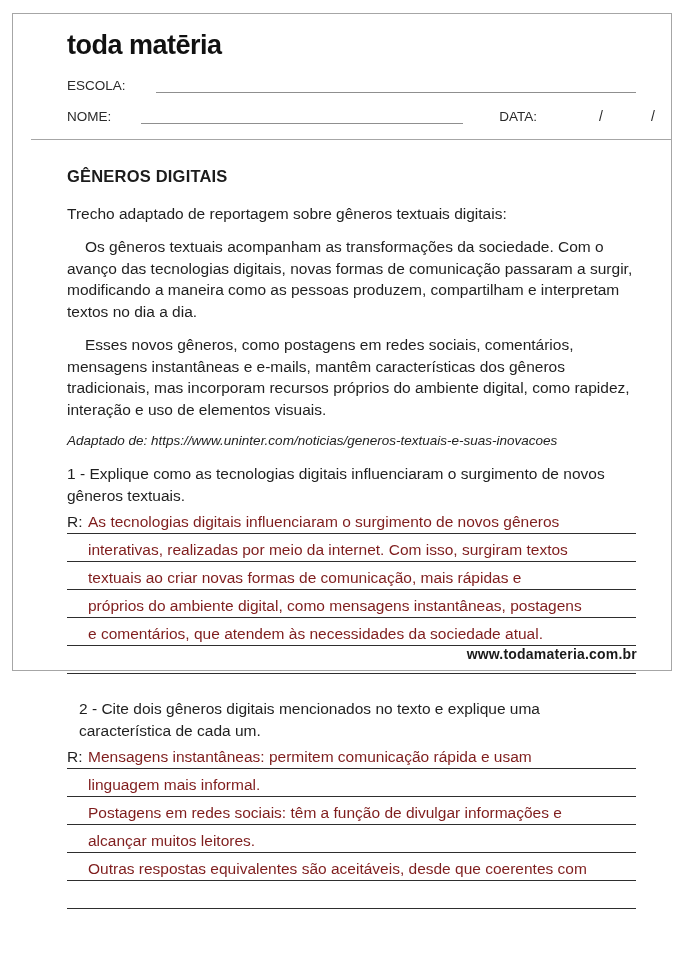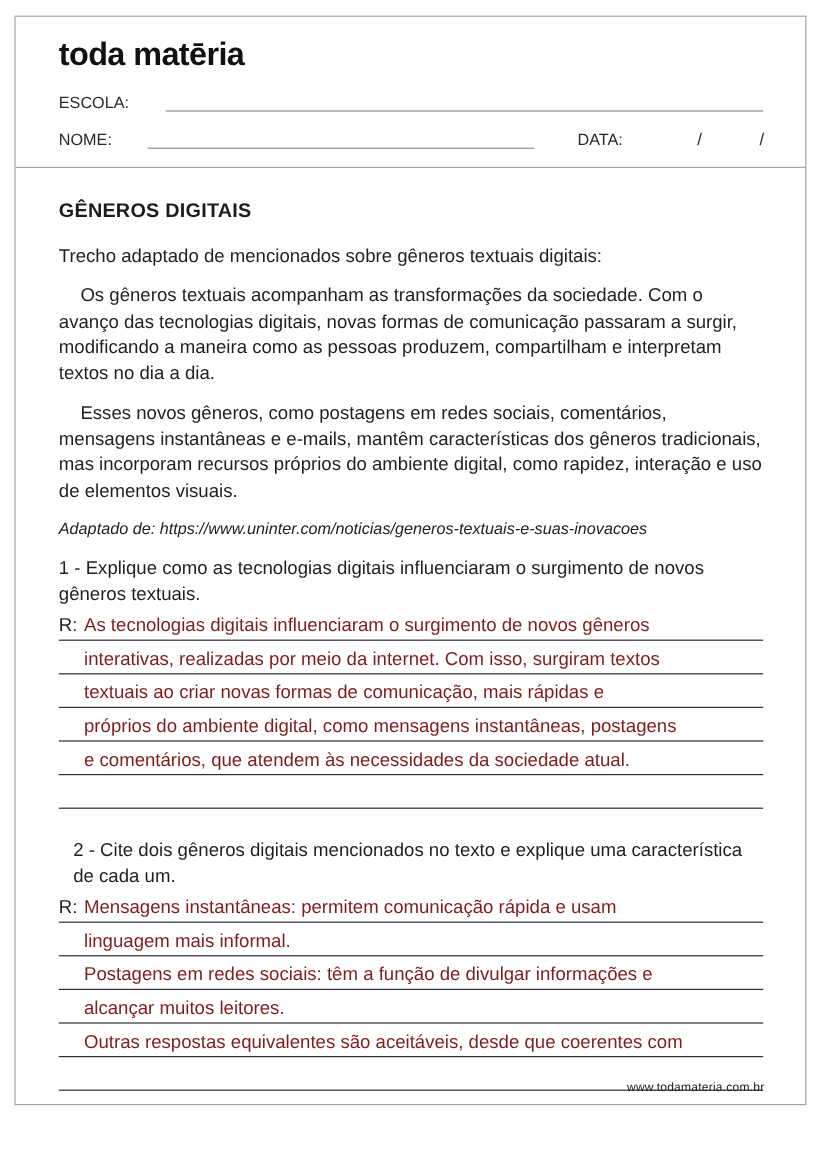--- a/index.html
+++ b/index.html
@@ -6,23 +6,24 @@
   html, body { width: 685px; height: 967px; background: #ffffff; }
   body {
     font-family: "Liberation Sans", sans-serif;
     color: #1f1f1f;
     position: relative;
     overflow: hidden;
   }
   .frame {
     position: absolute;
     left: 12px; top: 13px;
-    width: 660px; height: 908px;
+    width: 660px; height: 658px;
     border: 1.5px solid #a6a6a6;
     background: #ffffff;
+    padding-left: 18px;
   }
   
   .header-section {
     height: 126px;
     border-bottom: 1.5px solid #a6a6a6;
     padding: 16px 35px 0 36px;
   }
   .logo {
     font-size: 27px;
     font-weight: bold;
@@ -106,22 +107,22 @@
     color: #7f1d1d;
     padding-bottom: 2px;
     white-space: nowrap;
   }
   .answer-line.blank { }
   
   .site-footer {
     position: absolute;
     right: 34px;
     bottom: 8px;
-    font-size: 10px;
-    font-weight: normal;
+    font-size: 14px;
+    font-weight: bold;
     letter-spacing: 0.2px;
     color: #1a1a1a;
     margin-top: 28px;
   }
 </style>
 </head>
 <body>
 
 <div class="frame">
 
@@ -141,21 +142,21 @@
       <span class="date-slash">/</span>
       <span class="date-seg"></span>
       <span class="date-slash">/</span>
       <span class="date-seg"></span>
     </div>
   </div>
 
   <div class="content-section">
     <h1 class="doc-title">GÊNEROS DIGITAIS</h1>
 
-    <p class="intro-line">Trecho adaptado de mencionados sobre gêneros textuais digitais:</p>
+    <p class="intro-line">Trecho adaptado de reportagem sobre gêneros textuais digitais:</p>
 
     <p class="body-par">Os gêneros textuais acompanham as transformações da sociedade. Com o avanço das tecnologias digitais, novas formas de comunicação passaram a surgir, modificando a maneira como as pessoas produzem, compartilham e interpretam textos no dia a dia.</p>
     <p class="body-par">Esses novos gêneros, como postagens em redes sociais, comentários, mensagens instantâneas e e-mails, mantêm características dos gêneros tradicionais, mas incorporam recursos próprios do ambiente digital, como rapidez, interação e uso de elementos visuais.</p>
 
     <p class="source-line">Adaptado de: https://www.uninter.com/noticias/generos-textuais-e-suas-inovacoes</p>
 
     <section>
       <p class="question-text q1">1 - Explique como as tecnologias digitais influenciaram o surgimento de novos gêneros textuais.</p>
       <div class="answer-area">
         <div class="answer-line">

